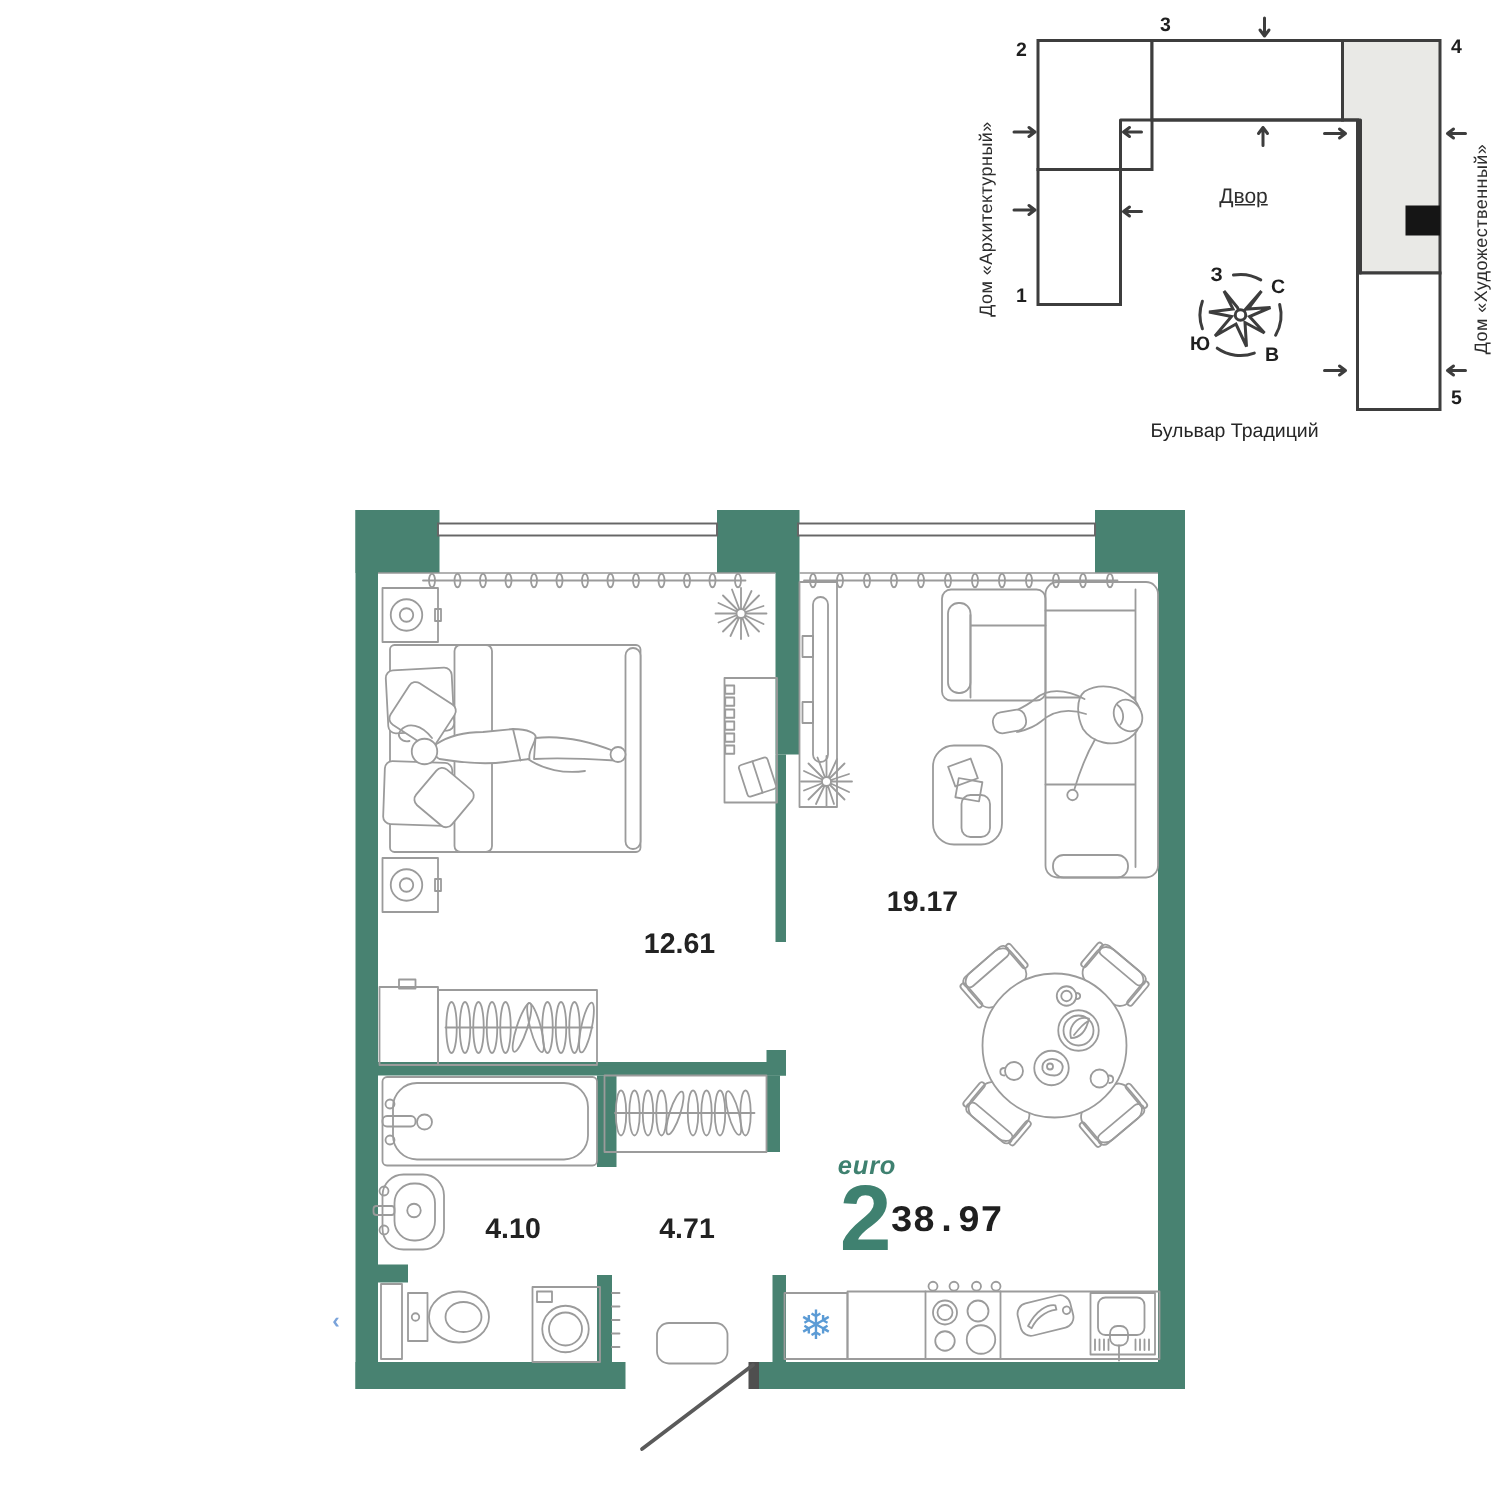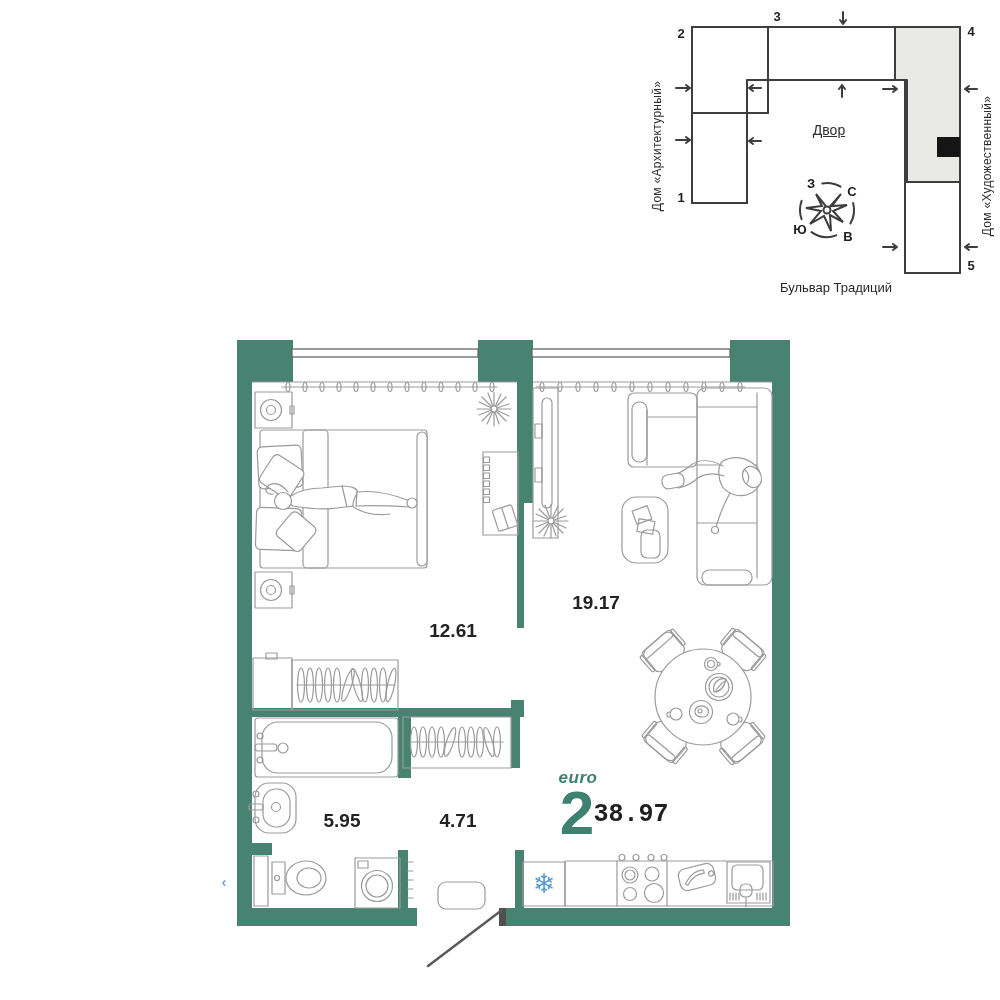--- a/index.html
+++ b/index.html
@@ -4,21 +4,21 @@
 <style>
   html,body{margin:0;padding:0;background:#fff;}
   .canvas{position:relative;width:1000px;height:1000px;background:#fff;overflow:hidden;
           font-family:"Liberation Sans",sans-serif;}
   svg{position:absolute;left:0;top:0;}
   .lbl{position:absolute;transform:translate(-50%,-50%);white-space:nowrap;color:#262626;
        font-family:"Liberation Sans",sans-serif;line-height:1;}
   .v{transform:translate(-50%,-50%) rotate(-90deg);}
   .site-name{font-size:12px;color:#2e2e2e;letter-spacing:.3px;}
   .site-txt{font-size:14px;color:#2e2e2e;text-decoration:underline;}
-  .street{font-size:13px;margin-left:13px;}
+  .street{font-size:13px;}
   .num{font-size:13px;font-weight:700;color:#1f1f1f;}
   .cmp{font-size:13px;font-weight:700;color:#1f1f1f;}
   .area{font-size:19px;font-weight:700;color:#222;}
   .euro-word{font-size:17px;font-weight:700;color:var(--accent,#3f8170);letter-spacing:.5px;font-style:italic;}
   .euro-num{font-size:62px;font-weight:700;color:var(--accent,#3f8170);}
   .total{font-size:25px;font-weight:700;color:#1f1f1f;font-family:Liberation Mono, monospace;}
   .snow{font-size:27px;color:var(--snow,#5b9bd5);}
   .chev{font-size:15px;font-weight:700;color:var(--chev,#7aa3da);}
   .wall{fill:var(--wall,#488271);}
   .furn{stroke:#9b9b9b;stroke-width:1.2;fill:none;stroke-linecap:round;stroke-linejoin:round;}
@@ -352,22 +352,22 @@
   <div class="lbl num" style="left:777px;top:16px;">3</div>
   <div class="lbl num" style="left:971px;top:31px;">4</div>
   <div class="lbl num" style="left:971px;top:265px;">5</div>
 
   <div class="lbl cmp" style="left:811px;top:183px;">З</div>
   <div class="lbl cmp" style="left:852px;top:191px;">С</div>
   <div class="lbl cmp" style="left:800px;top:229px;">Ю</div>
   <div class="lbl cmp" style="left:848px;top:236px;">В</div>
 
   <div class="lbl area" style="left:453px;top:630px;text-align:center;">12.61</div>
-  <div class="lbl area" style="left:596px;top:602px;">19.17</div>
-  <div class="lbl area" style="left:342px;top:820px;">5.95</div>
+  <div class="lbl area" style="left:615px;top:602px;">19.17</div>
+  <div class="lbl area" style="left:342px;top:820px;">4.10</div>
   <div class="lbl area" style="left:458px;top:820px;">4.71</div>
 
   <div class="lbl euro-word" style="left:578px;top:777px;">euro</div>
   <div class="lbl euro-num" style="left:577px;top:813px;">2</div>
   <div class="lbl total" style="left:631px;top:814px;">38.97</div>
 
   <div class="lbl snow" style="left:544px;top:884px;">❄</div>
   <div class="lbl chev" style="left:224px;top:881px;">‹</div>
 </div>
 

